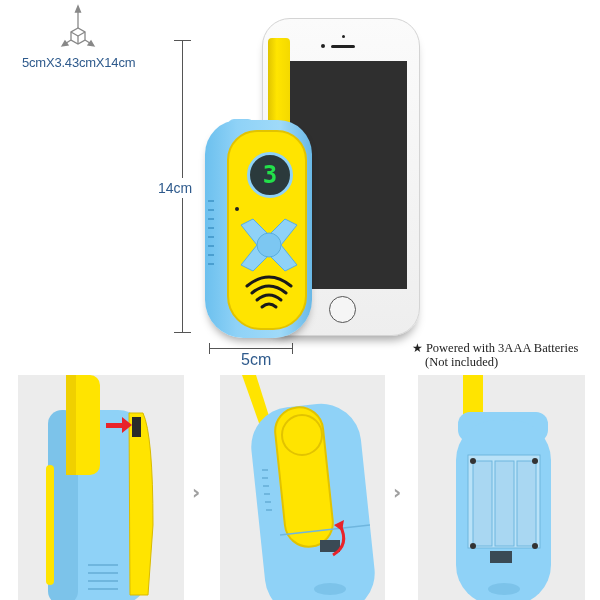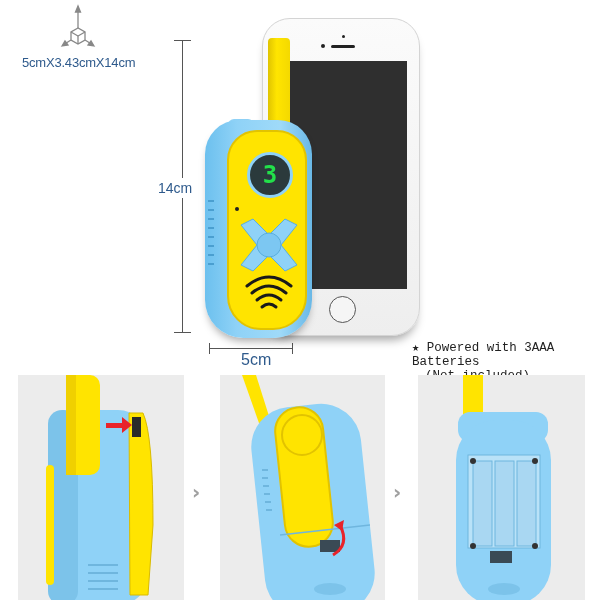--- a/index.html
+++ b/index.html
@@ -42,21 +42,21 @@
   #walkie-face { left: 22px; top: 10px; width: 80px; height: 200px; border-radius: 30px 30px 34px 34px;
                  background: #ffe400; border: 2px solid #e2c300; }
   #display { left: 18px; top: 20px; width: 46px; height: 46px; border-radius: 50%; background: #2b3a3c; border: 3px solid #8fd2f7; }
   #display-digit { position:absolute; left:0; right:0; top:6px; text-align:center; font-family:"DejaVu Sans Mono", monospace; font-weight:bold; font-size:24px; color:#22e04a; }
   #mic-dot { left: 6px; top: 75px; width: 4px; height: 4px; border-radius: 50%; background:#222; }
   #dpad { left: 8px; top: 85px; width: 64px; height: 56px; }
   #speaker-grille { left: 14px; top: 140px; width: 52px; height: 48px; }
   .side-rib { position:absolute; left: 3px; width: 6px; height: 1.5px; background: #4a9fd0; }
 
   
-  #note { left: 412px; top: 341px; font-size: 12.5px; color: #222; line-height: 14px; font-family: Liberation Mono, monospace; }
+  #note { left: 412px; top: 341px; font-size: 12.5px; color: #222; line-height: 14px; font-family: Liberation Serif, serif; }
   #note-star { font-size: 12px; }
   #note-line2 { display:block; padding-left: 13px; }
 
   
   .panel { position: absolute; top: 375px; height: 225px; background: #ececec; overflow: hidden; }
   #panel-1 { left: 18px; width: 166px; }
   #panel-2 { left: 220px; width: 165px; }
   #panel-3 { left: 418px; width: 167px; }
 
   .step-arrow { position:absolute; top: 480px; font-size: 20px; color: #a0a0a0; font-weight: bold; font-family: "DejaVu Sans", sans-serif; }

